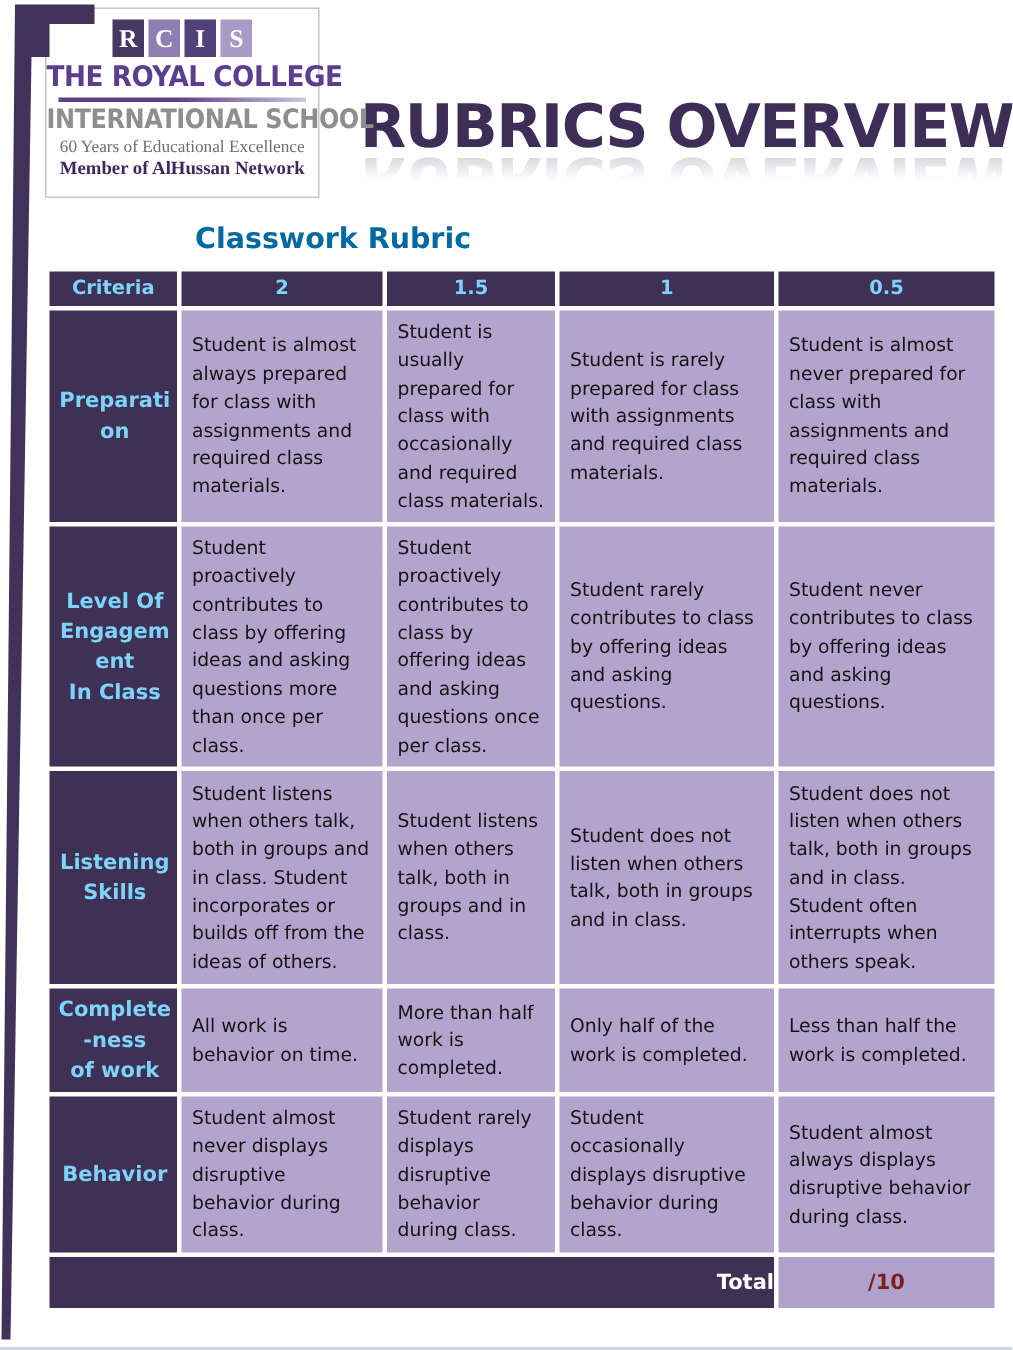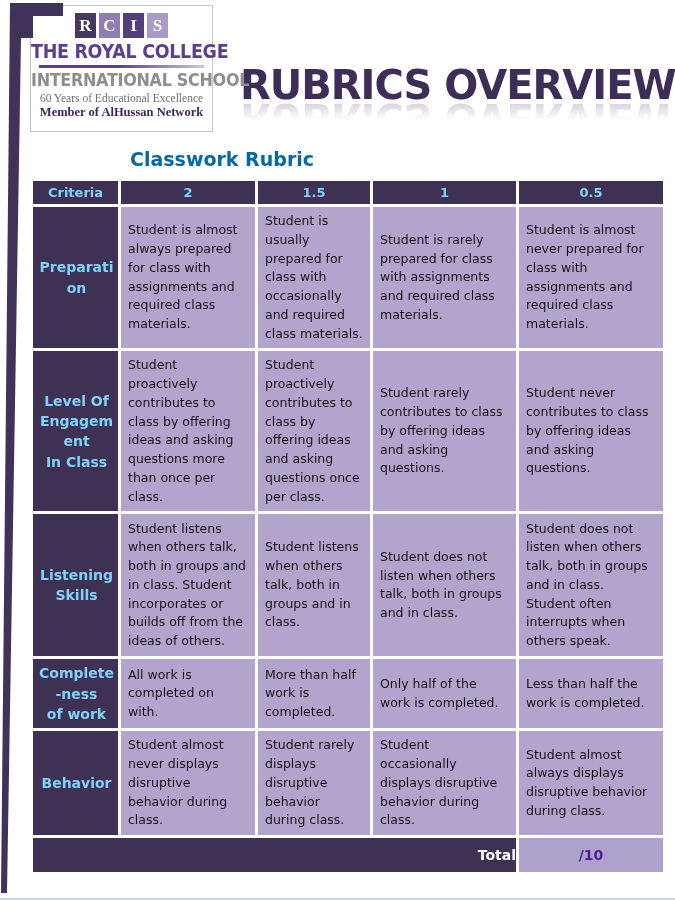--- a/index.html
+++ b/index.html
@@ -49,21 +49,21 @@
       padding:3px 2px;height:17px;}
   .crit{background:#3f3153;color:#7dd3fc;font-weight:bold;font-size:14px;text-align:center;
         vertical-align:middle;padding:4px 4px 4px 6px;white-space:pre-line;
         overflow-wrap:break-word;word-break:break-word;line-height:1.45;}
   .cell{background:#b3a4ce;color:#141414;font-size:12.5px;line-height:1.5;
         vertical-align:middle;padding:5px 7px;overflow-wrap:break-word;}
   tr.r1 td{height:130px;} tr.r2 td{height:150px;} tr.r3 td{height:132px;}
   tr.r4 td{height:56px;}  tr.r5 td{height:94px;}
   .total-label{background:#3f3153;color:#ffffff;font-weight:bold;font-size:14px;
                text-align:right;padding:4px 0 4px 4px;height:26px;vertical-align:middle;}
-  .total-value{background:#aea1cb;color:#4c1d95;font-weight:bold;font-size:14px;
+  .total-value{background:#aea1cb;color:#7f1d1d;font-weight:bold;font-size:14px;
                text-align:center;vertical-align:middle;}
 
   .bottom-rule{position:absolute;left:0;bottom:0;width:675px;height:2px;background:#ccd8e0;}
 </style>
 </head>
 <body>
 
 <div class="page">
 
   <svg class="ribbon" width="675" height="900" viewBox="0 0 675 900">
@@ -129,21 +129,21 @@
       <td class="crit">Listening Skills</td>
       <td class="cell">Student listens when others talk, both in groups and in class. Student incorporates or builds off from the ideas of others.</td>
       <td class="cell">Student listens when others talk, both in groups and in class.</td>
       <td class="cell">Student does not listen when others talk, both in groups and in class.</td>
       <td class="cell">Student does not listen when others talk, both in groups and in class. Student often interrupts when others speak.</td>
     </tr>
 
     <tr class="r4">
       <td class="crit">Complete-ness
 of work</td>
-      <td class="cell">All work is completed on with.</td>
+      <td class="cell">All work is behavior on time.</td>
       <td class="cell">More than half work is completed.</td>
       <td class="cell">Only half of the work is completed.</td>
       <td class="cell">Less than half the work is completed.</td>
     </tr>
 
     <tr class="r5">
       <td class="crit">Behavior</td>
       <td class="cell">Student almost never displays disruptive behavior during class.</td>
       <td class="cell">Student rarely displays disruptive behavior during class.</td>
       <td class="cell">Student occasionally displays disruptive behavior during class.</td>

